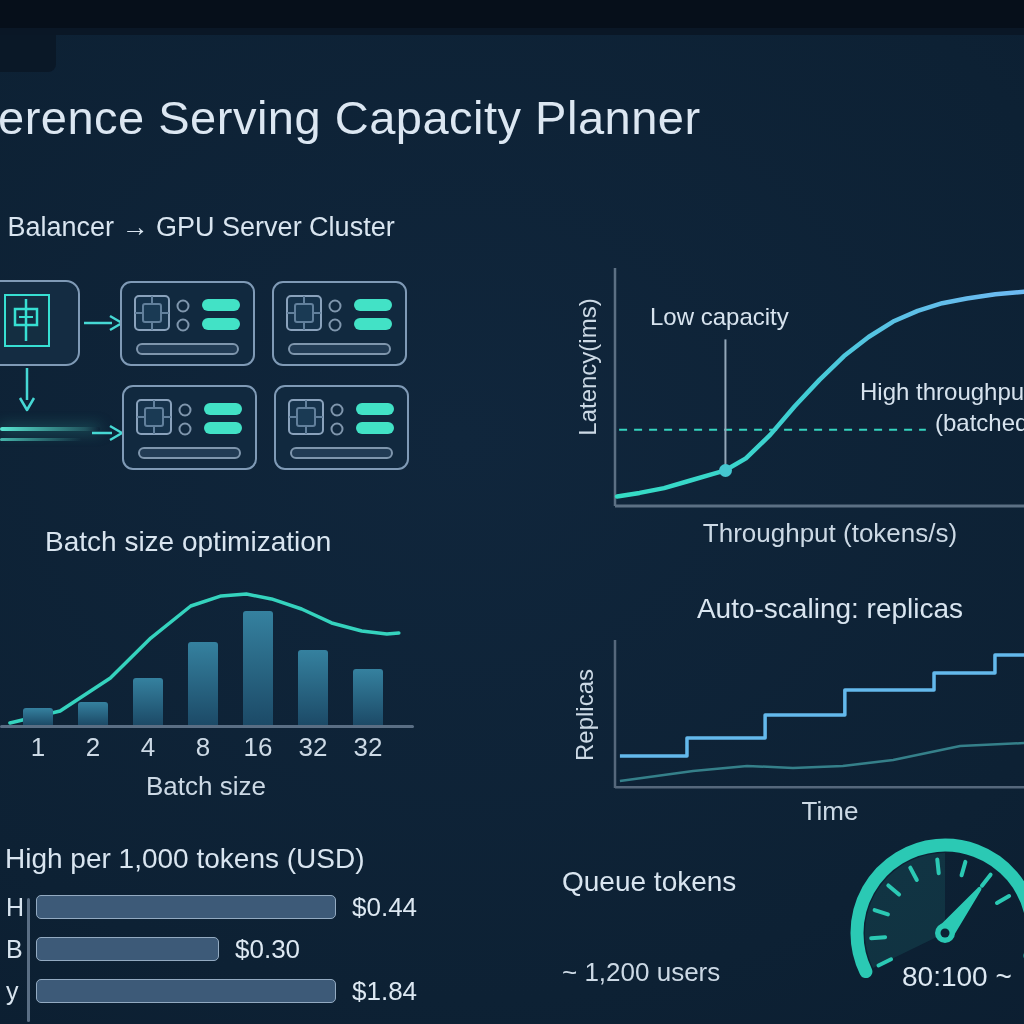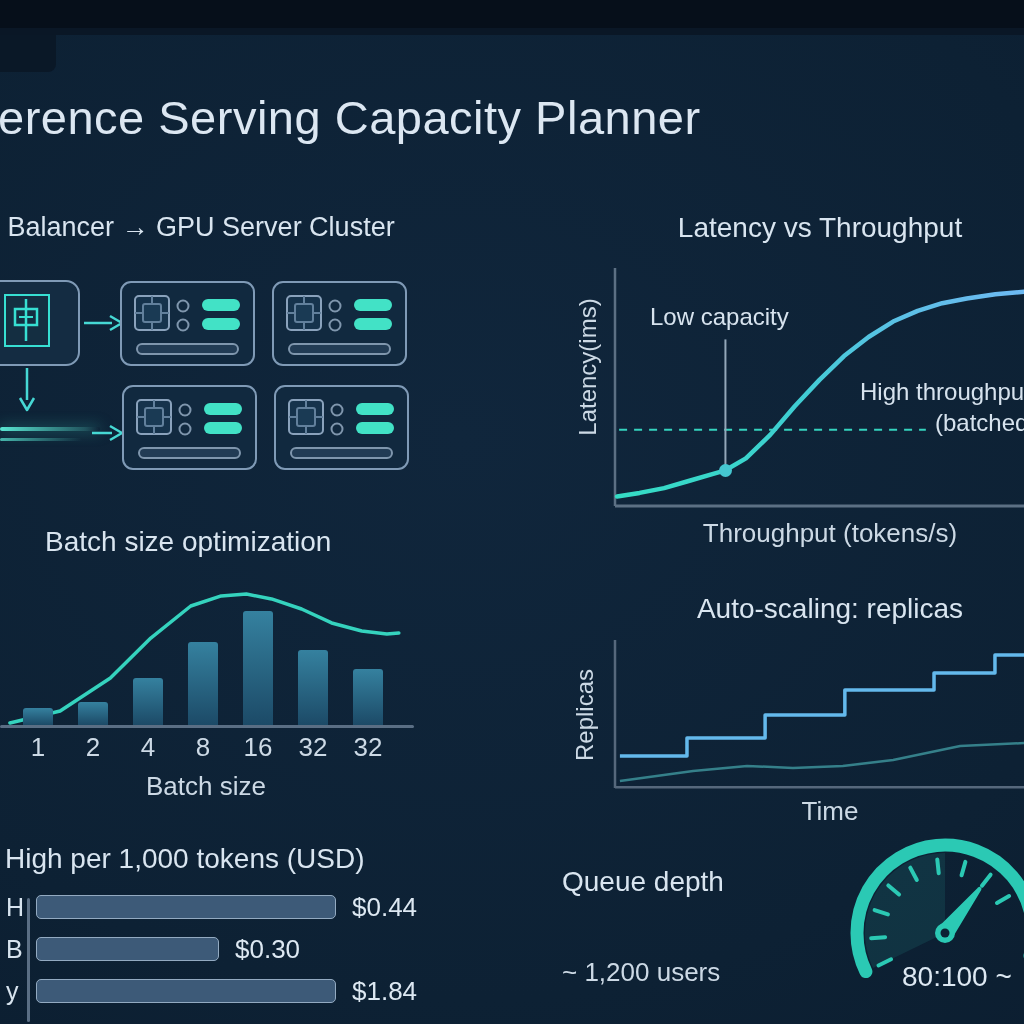--- a/index.html
+++ b/index.html
@@ -177,21 +177,20 @@
 
           <rect x="80" y="16" width="38" height="12" rx="6" fill="#42e2c6"></rect>
           <rect x="80" y="35" width="38" height="12" rx="6" fill="#42e2c6"></rect>
 
           <rect x="15" y="61" width="101" height="10" rx="5" fill="#223c55" stroke="#7f96ad" stroke-width="2"></rect>
         </svg>
       </div>
     </div>
 
   <div class="panel latency-panel">
-    <div class="section-title" style="left:60px;top:4px;width:400px;text-align:center;">Latency vs Throughput</div>
     <div class="axis-label rot" style="left:-122px;top:145px;width:300px;">Latency(ims)</div>
 
     <svg class="plot-svg" style="left:55px;top:60px;" width="409" height="238" viewBox="0 0 100 100" preserveAspectRatio="none">
       <defs>
         <linearGradient id="lat-grad" x1="0%" y1="100%" x2="100%" y2="0%">
           <stop offset="0%" stop-color="#35dcc5"></stop>
           <stop offset="45%" stop-color="#3fcdd2"></stop>
           <stop offset="100%" stop-color="#6db9f2"></stop>
         </linearGradient>
       </defs>
@@ -264,21 +263,21 @@
         </div>
         <div class="cost-row">
           <span class="cost-label">y</span>
           <div class="cost-bar" style="width: 300px;"></div>
           <span class="cost-value">$1.84</span>
         </div>
       </div>
   </div>
 
   <div class="panel queue-panel">
-    <div class="section-title" style="left:22px;top:8px;">Queue depth</div>
+    <div class="section-title" style="left:22px;top:8px;">Queue tokens</div>
     <div class="axis-label" style="left:22px;top:99px;font-size:26px;">~ 1,200 users</div>
 
     <svg class="gauge-svg" width="210" height="175" viewBox="0 0 210 175">
       <path d="M105,95 L33.1,130.1 A80,80 0 0 1 105,15 Z" fill="rgba(45,185,172,0.13)"></path>
       <path d="M25.9,133.6 A88,88 0 1 1 190,117.8" fill="none" stroke="#2bc9b4" stroke-width="13" stroke-linecap="round"></path>
       <g id="gauge-ticks" stroke="#2bc9b4" stroke-width="4" stroke-linecap="round">
           <line x1="51.07235722204997" y1="121.30226880734463" x2="38.489240573861636" y2="127.4394648623917"></line>
           <line x1="45.14615698441054" y1="99.18538842464748" x2="31.180260280773" y2="100.16197905706524"></line>
           <line x1="47.93660902229079" y1="76.45898033750315" x2="34.621817794158645" y2="72.13274241625388"></line>
           <line x1="59.03733341286133" y1="56.43274341880763" x2="48.31271120919563" y2="47.43371688319608"></line>

